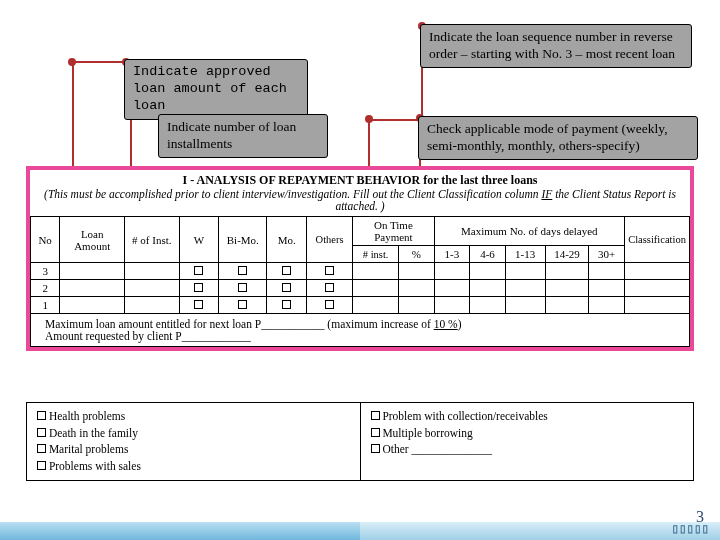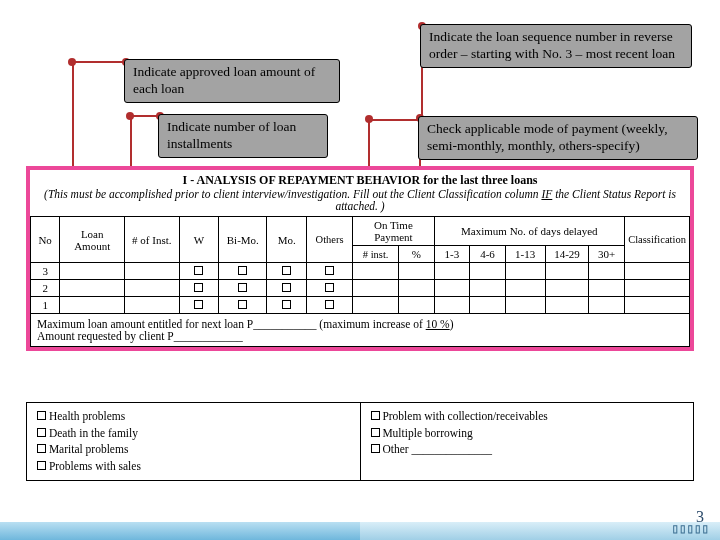--- a/index.html
+++ b/index.html
@@ -1,20 +1,20 @@
 <!DOCTYPE html>
 <html><head>
 <meta charset="utf-8">
 <style>
   * { box-sizing: border-box; margin: 0; padding: 0; }
   html, body { width: 720px; height: 540px; font-family: Georgia, 'Times New Roman', serif; background: #fff; color: #000; font-size: 12px; position: relative; overflow: hidden; }
   .page { padding: 14px 26px 0 26px; position: relative; }
 
   .callout { position: absolute; background: #a3a3a3; border: 1.5px solid #000; border-radius: 3px; padding: 4px 8px; font-size: 13.5px; line-height: 1.25; }
-  .callout.c1 { top: 59px; left: 124px; width: 216px; }
+  .callout.c1 { top: 59px; left: 124px; width: 184px; font-family: Liberation Mono, monospace; }
   .callout.c2 { top: 24px; left: 420px; width: 272px; }
   .callout.c3 { top: 114px; left: 158px; width: 170px; }
   .callout.c4 { top: 116px; left: 418px; width: 280px; }
 
   .dot { position: absolute; width: 8px; height: 8px; background: #b12e2e; border-radius: 50%; }
   .dot.d1a { top: 58px;  left: 122px; }
   .dot.d1b { top: 58px;  left: 68px;  }
   .dot.d2a { top: 22px;  left: 418px; }
   .dot.d2b { top: 115px; left: 365px; }
   .dot.d3a { top: 112px; left: 156px; }
@@ -182,21 +182,21 @@
         <td></td>
             <td></td>
             <td></td>
             <td></td>
             <td></td>
             <td></td>
             <td></td>
             <td></td>
       </tr>
       <tr class="footrow">
-        <td colspan="15" class="left" style="padding:4px 6px;">
+        <td colspan="15" class="left" style="padding:4px 14px;">
           <span>Maximum loan amount entitled for next loan   P___________ (maximum increase of </span><span class="ul">10 %</span><span>)</span><br>
           <span>Amount requested by client                                 P____________</span>
         </td>
       </tr>
     </tbody>
       </table>
   </div>
 
   <div class="causeswrap">
     <div class="causes-cols">

